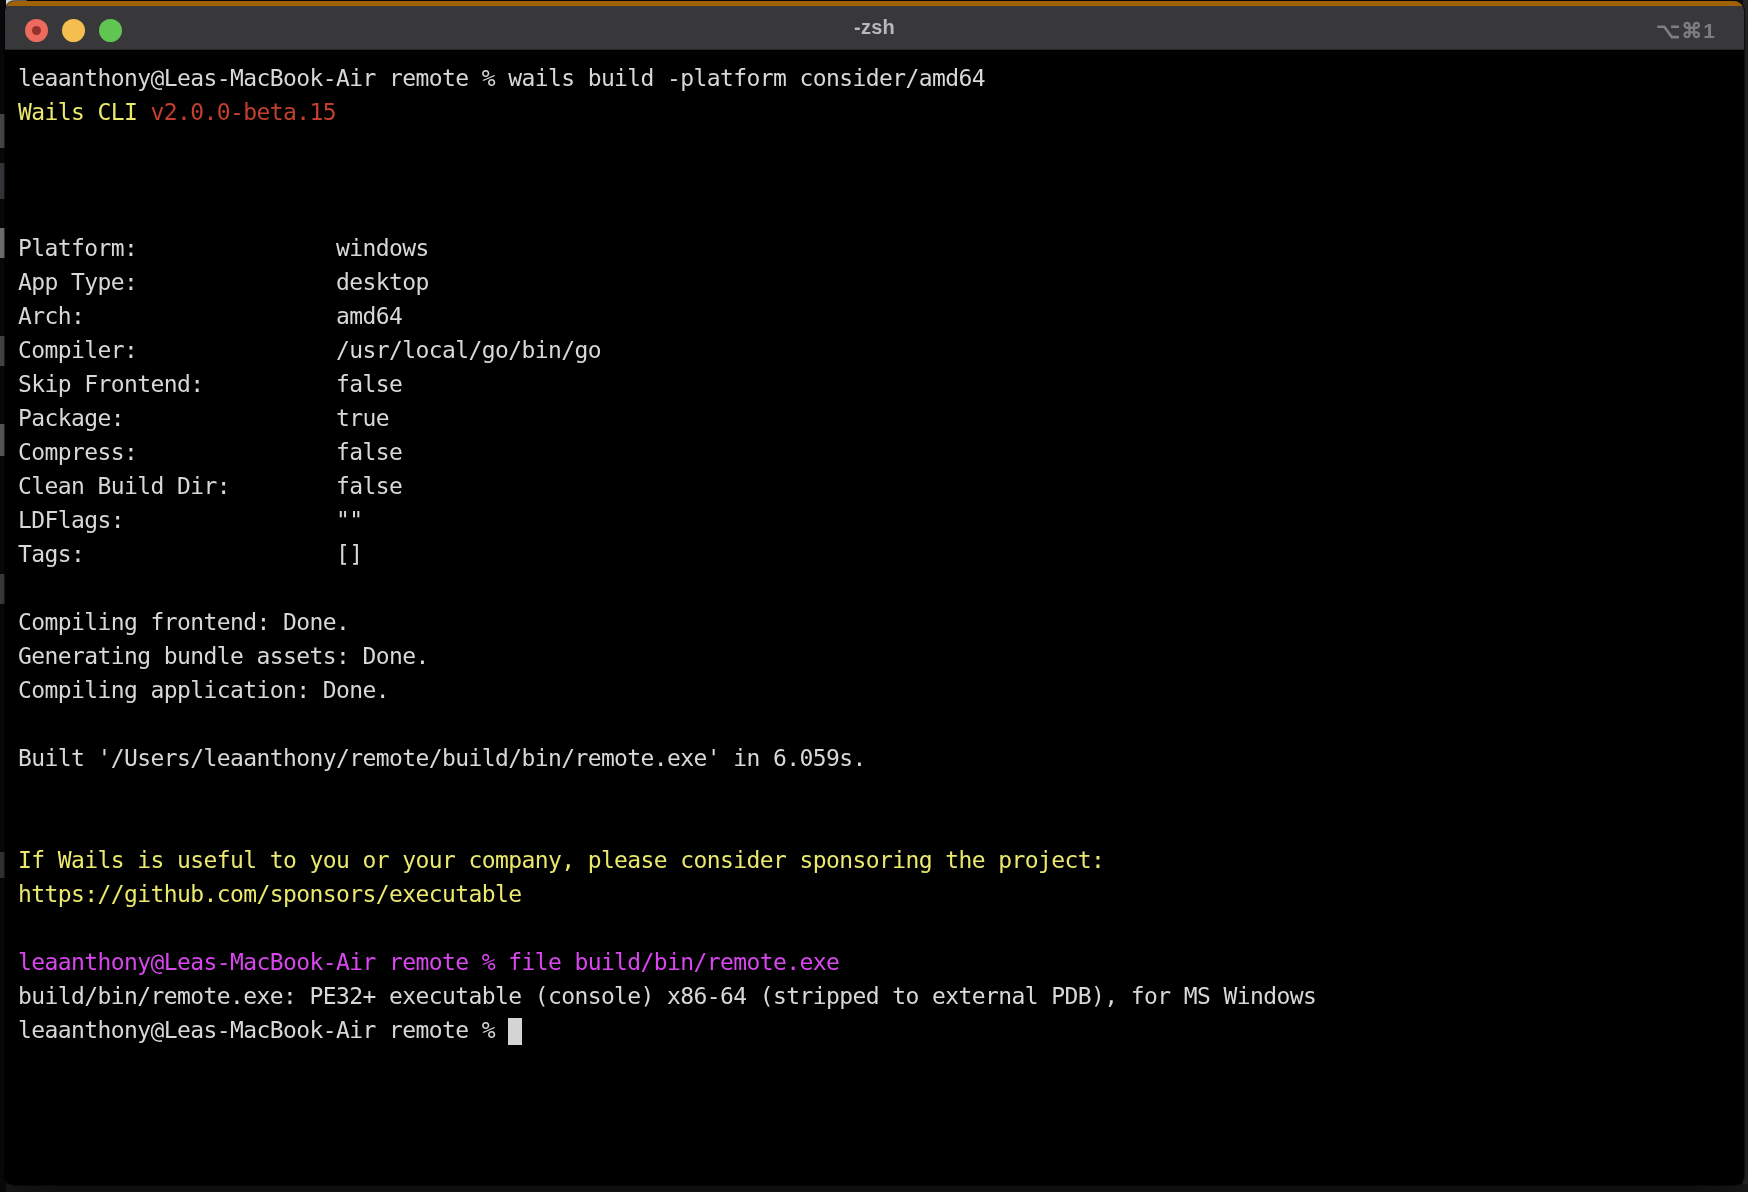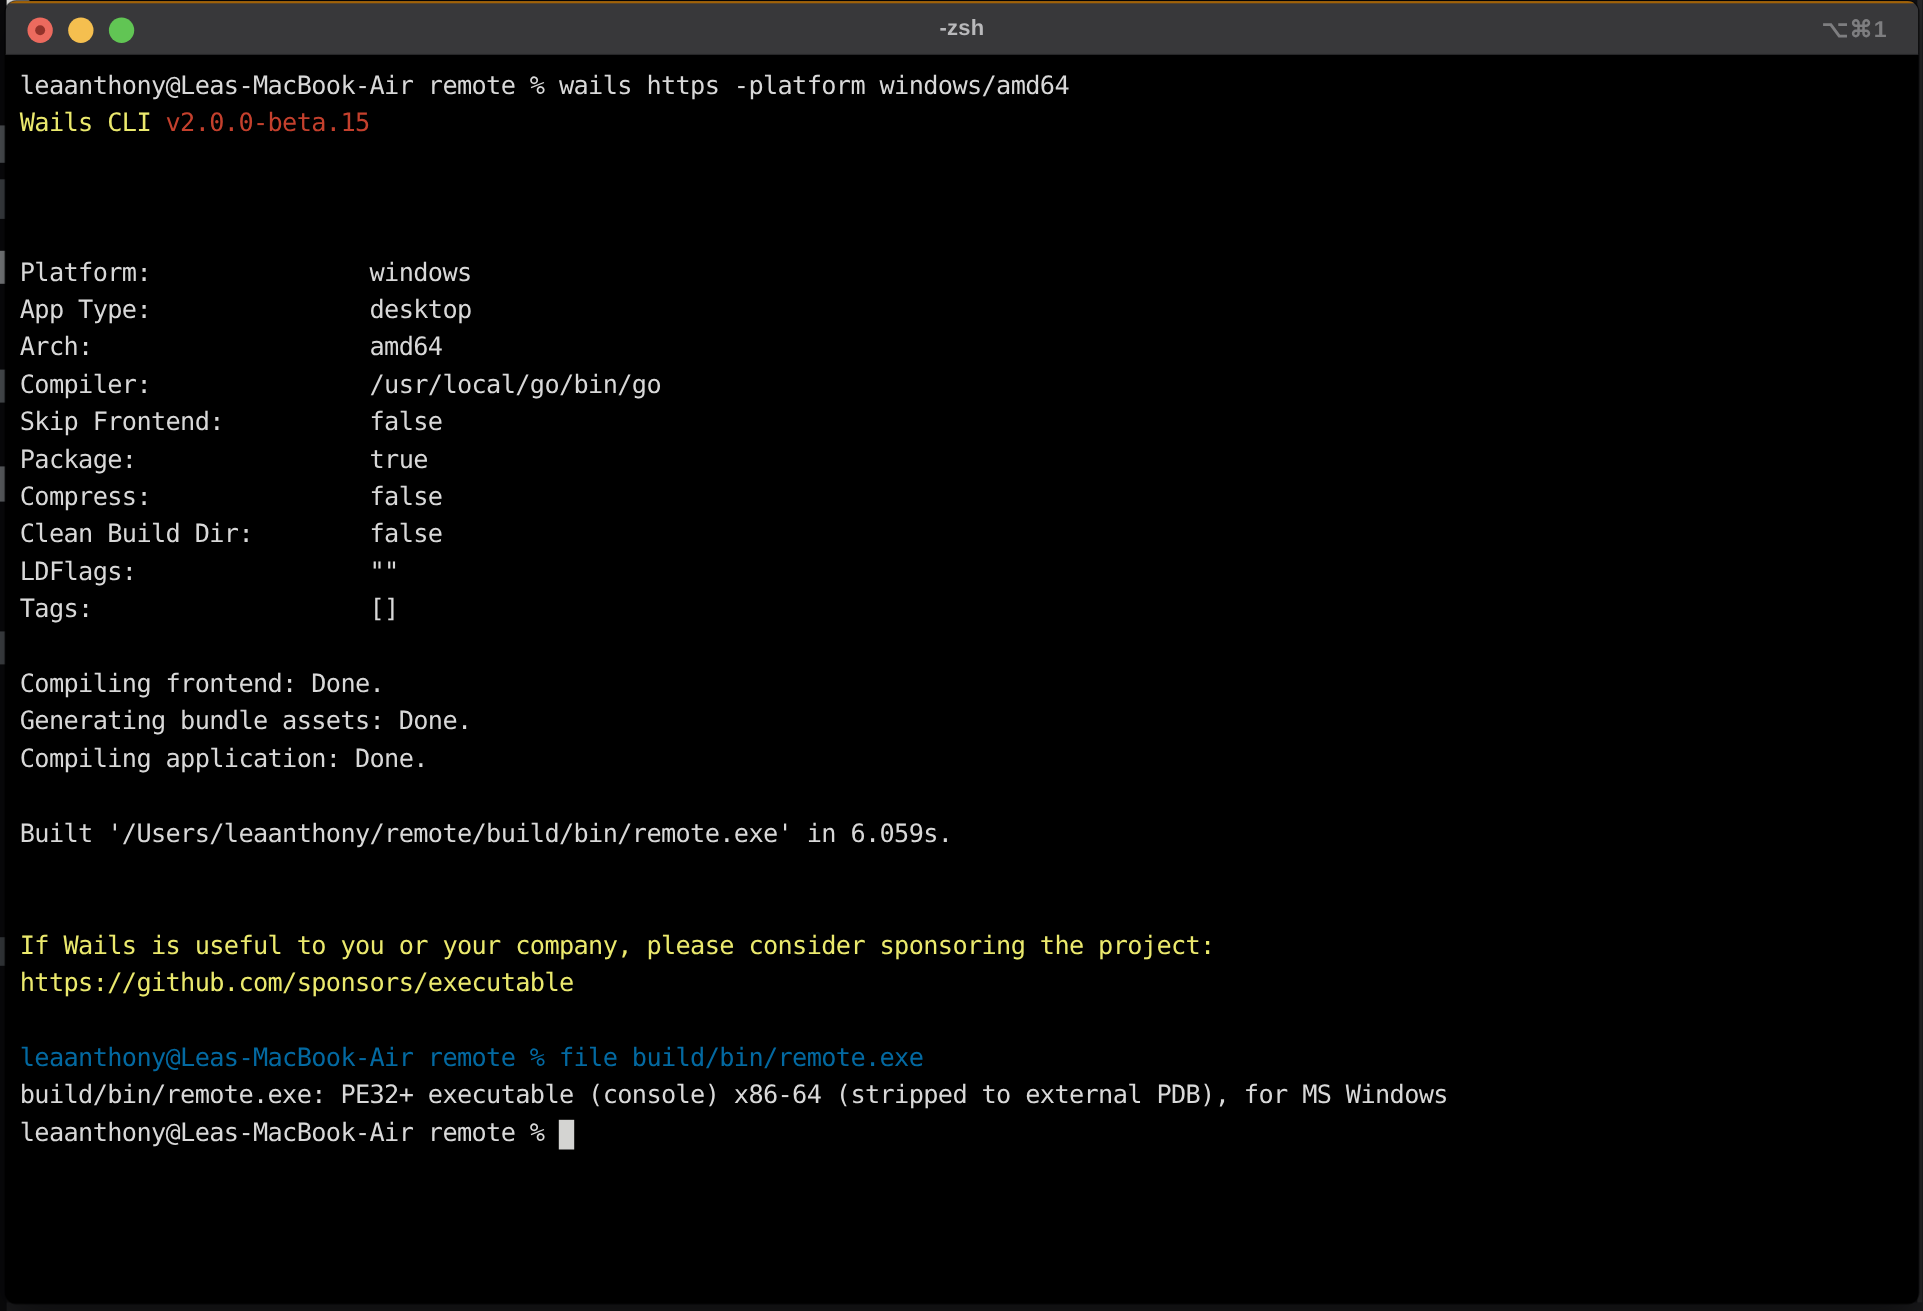--- a/index.html
+++ b/index.html
@@ -39,21 +39,21 @@
   
   .window {
     position: absolute; left: 5px; top: 1px; width: 1739px; height: 1184px;
     border-radius: 10px; overflow: hidden; z-index: 1;
     box-shadow: 0 0 0 1px rgba(0,0,0,0.55), 0 14px 40px rgba(0,0,0,0.55);
     background: #000;
   }
 
   .titlebar {
     position: relative; height: 49px; background: #38383a;
-    border-top: 2px solid #a16207;
+    border-top: 5px solid #a16207;
     border-bottom: 1px solid #262628;
     display: flex; align-items: center; justify-content: center;
   }
   .title {
     color: #b9b9bb; font-size: 20px; font-weight: bold; letter-spacing: 0.2px;
   }
   .traffic { position: absolute; left: 20px; top: 0; height: 49px; display: flex; align-items: center; gap: 14px; }
   .light { width: 23px; height: 23px; border-radius: 50%; position: relative; }
   .light-close { background: #ec6a5e; }
   .light-min { background: #f5bf4f; }
@@ -102,21 +102,21 @@
       <div class="light light-close">
         <div class="dot"></div>
       </div>
       <div class="light light-min"></div>
       <div class="light light-zoom"></div>
     </div>
     <div class="title">-zsh</div>
     <div class="shortcut">⌥⌘1</div>
   </div>
   <div class="screen">
-      <div class="term-line"><span style="color: rgb(216, 216, 216);">leaanthony@Leas-MacBook-Air remote % wails https -platform windows/amd64</span></div>
+      <div class="term-line"><span style="color: rgb(216, 216, 216);">leaanthony@Leas-MacBook-Air remote % wails build -platform consider/amd64</span></div>
       <div class="term-line"><span style="color: rgb(235, 233, 109);">Wails CLI </span><span style="color: rgb(196, 64, 45); text-align: right;">v2.0.0-beta.15</span></div>
       <div class="term-line"></div>
       <div class="term-line"></div>
       <div class="term-line"></div>
       <div class="term-line"><span style="color: rgb(216, 216, 216);">Platform:               windows</span></div>
       <div class="term-line"><span style="color: rgb(216, 216, 216);">App Type:               desktop</span></div>
       <div class="term-line"><span style="color: rgb(216, 216, 216);">Arch:                   amd64</span></div>
       <div class="term-line"><span style="color: rgb(216, 216, 216);">Compiler:               /usr/local/go/bin/go</span></div>
       <div class="term-line"><span style="color: rgb(216, 216, 216);">Skip Frontend:          false</span></div>
       <div class="term-line"><span style="color: rgb(216, 216, 216);">Package:                true</span></div>
@@ -128,17 +128,17 @@
       <div class="term-line"><span style="color: rgb(216, 216, 216);">Compiling frontend: Done.</span></div>
       <div class="term-line"><span style="color: rgb(216, 216, 216);">Generating bundle assets: Done.</span></div>
       <div class="term-line"><span style="color: rgb(216, 216, 216);">Compiling application: Done.</span></div>
       <div class="term-line"></div>
       <div class="term-line"><span style="color: rgb(216, 216, 216);">Built '/Users/leaanthony/remote/build/bin/remote.exe' in 6.059s.</span></div>
       <div class="term-line"></div>
       <div class="term-line"></div>
       <div class="term-line"><span style="color: rgb(235, 233, 109);">If Wails is useful to you or your company, please consider sponsoring the project:</span></div>
       <div class="term-line"><span style="color: rgb(235, 233, 109);">https://github.com/sponsors/executable</span></div>
       <div class="term-line"></div>
-      <div class="term-line"><span style="color: #0369a1;">leaanthony@Leas-MacBook-Air remote % file build/bin/remote.exe</span></div>
+      <div class="term-line"><span style="color: #d946ef;">leaanthony@Leas-MacBook-Air remote % file build/bin/remote.exe</span></div>
       <div class="term-line"><span style="color: rgb(216, 216, 216);">build/bin/remote.exe: PE32+ executable (console) x86-64 (stripped to external PDB), for MS Windows</span></div>
       <div class="term-line"><span style="color: rgb(216, 216, 216);">leaanthony@Leas-MacBook-Air remote % </span><span class="cursor" style="background: rgb(212, 212, 210);"></span></div>
     </div>
 </div>
 
 </body></html>

